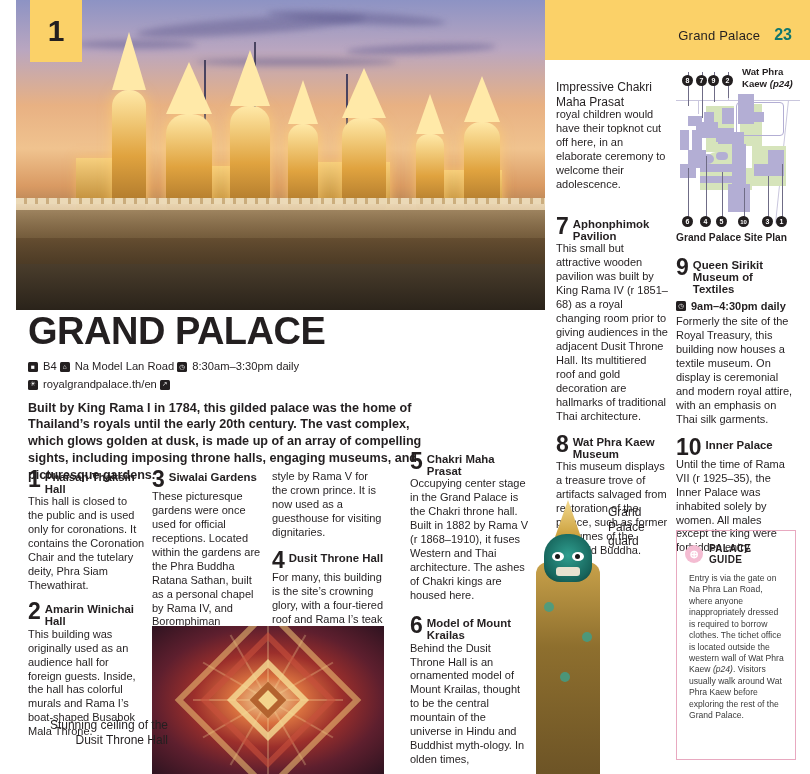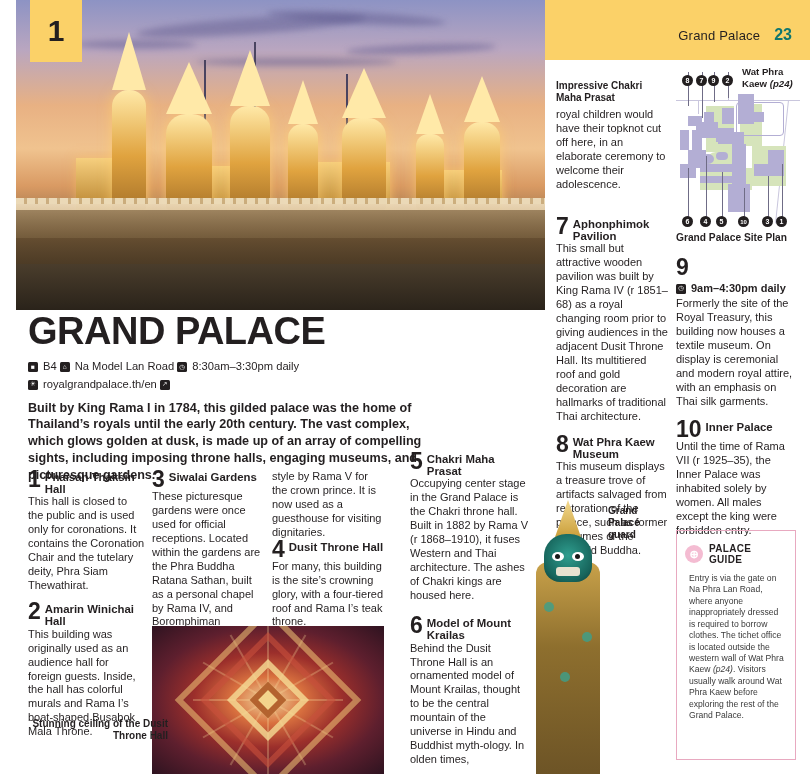--- a/index.html
+++ b/index.html
@@ -127,21 +127,21 @@
   .etext{ font-size:11px; line-height:1.27; margin-top:0px; }
 
   .colA{ left:28px; top:470px; width:117px; }
   .colB{ left:152px; top:470px; width:112px; }
   .colC{ left:272px; top:470px; width:112px; }
   .colD{ left:410px; top:452px; width:118px; }
   .colE{ left:556px; top:108px; width:112px; }
   .colF{ left:676px; top:258px; width:118px; }
 
   
-  .caption{ font-size:10px; font-weight:bold; line-height:1.22; }
+  .caption{ font-size:12px; font-weight:normal; line-height:1.22; }
   .cap-ceiling{ position:absolute; left:28px; top:718px; width:140px; text-align:right; }
   .cap-guard{ position:absolute; left:608px; top:505px; width:58px; text-align:left; }
   .cap-chakri{ position:absolute; left:556px; top:80px; width:110px; }
 
   
   .ceiling{
     position:absolute; left:152px; top:626px; width:232px; height:148px;
     overflow:hidden;
     background:radial-gradient(ellipse at 50% 50%, #f0d9a0 0%, #d9713f 22%, #9c2f2b 45%, #5e1f2e 70%, #2e1320 100%);
   }
@@ -302,21 +302,21 @@
     <div class="entry">
       <div class="entry-head">
         <div class="num">3</div>
         <div class="ename">Siwalai Gardens</div>
       </div>
       <div class="etext">These picturesque gardens were once used for official receptions. Located within the gardens are the Phra Buddha Ratana Sathan, built as a personal chapel by Rama IV, and Boromphiman Mansion, built in the Neo-Classical</div>
     </div>
   </div>
 
   <div class="col colC">
-    <div class="etext" style="">style by Rama V for the crown prince. It is now used as a guesthouse for visiting dignitaries.</div>
+    <div class="etext" style="margin-bottom:11px;">style by Rama V for the crown prince. It is now used as a guesthouse for visiting dignitaries.</div>
     <div class="entry">
       <div class="entry-head">
         <div class="num">4</div>
         <div class="ename">Dusit Throne Hall</div>
       </div>
       <div class="etext">For many, this building is the site’s crowning glory, with a four-tiered roof and Rama I’s teak throne.</div>
     </div>
   </div>
 
   <div class="col colD">
@@ -352,20 +352,21 @@
         <div class="ename">Wat Phra Kaew Museum</div>
       </div>
       <div class="etext">This museum displays a treasure trove of artifacts salvaged from restoration of the palace, such as former costumes of the Emerald Buddha.</div>
     </div>
   </div>
 
   <div class="col colF">
     <div class="entry">
       <div class="entry-head">
         <div class="num">9</div>
+        <div class="ename">Queen Sirikit Museum of Textiles</div>
       </div>
       <div class="meta-line" style="margin-top:2px;">
         <span class="gicon">◷</span>
         <span style="font-weight:bold;font-size:11px;">9am–4:30pm daily</span>
       </div>
       <div class="etext">Formerly the site of the Royal Treasury, this building now houses a textile museum. On display is ceremonial and modern royal attire, with an emphasis on Thai silk garments.</div>
     </div>
     <div class="entry" style="margin-top:11px;">
       <div class="entry-head">
         <div class="num wide">10</div>

